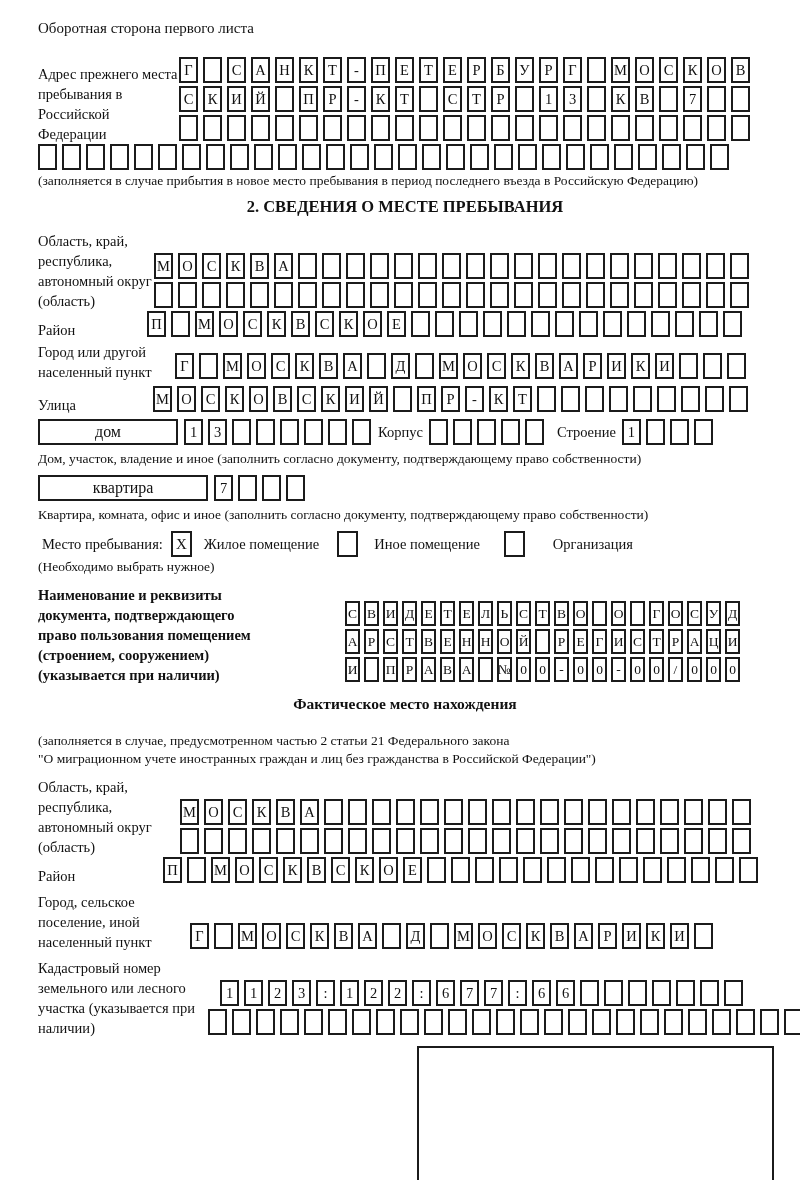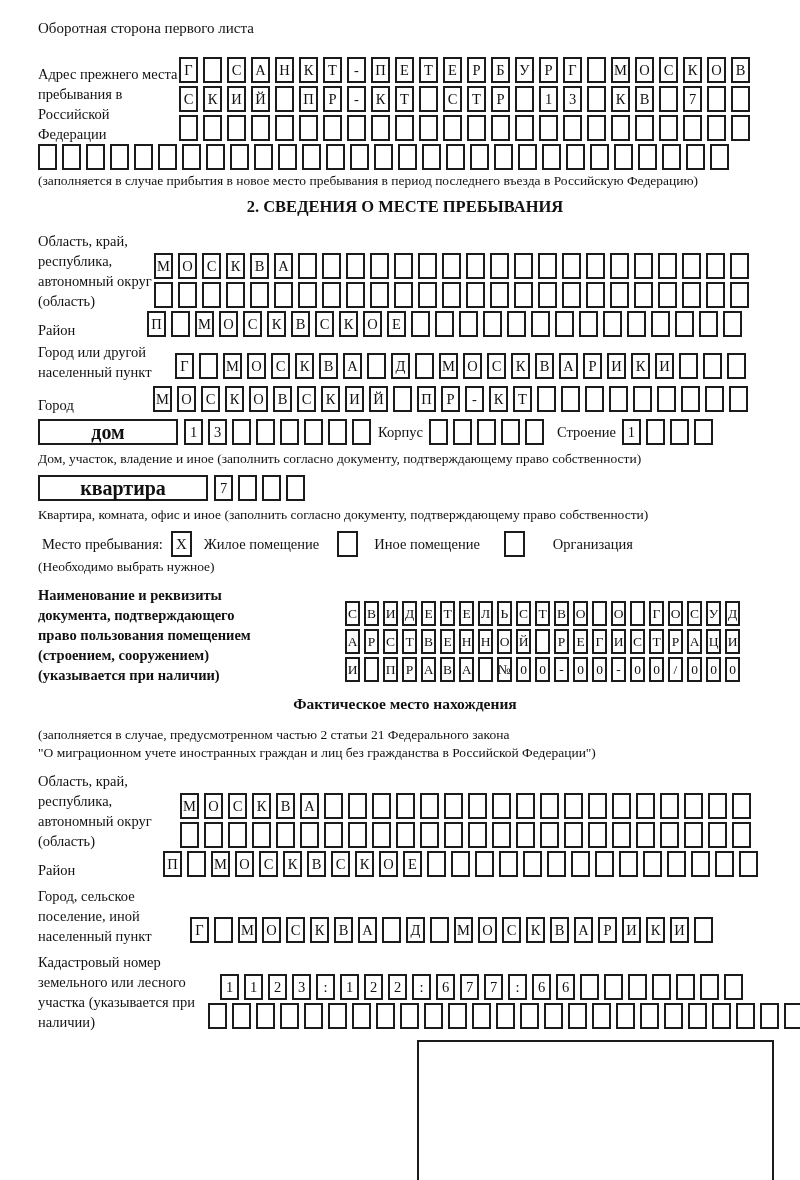--- a/index.html
+++ b/index.html
@@ -18,24 +18,24 @@
     box-sizing:border-box; flex:none;
     width:19px; height:26px; margin-right:5px;
     border:2px solid #1b1b1b;
     display:inline-flex; align-items:center; justify-content:center;
     font-size:14.5px;
   }
   .cells.sm .cell{ width:15px; margin-right:4px; height:25px; font-size:13.5px;}
   .note{ font-size:13.5px; margin:2px 0 8px; }
   .note.center{ }
   .sec-title{ text-align:center; font-weight:bold; font-size:16.5px; margin:8px 0 12px;}
-  .sub-title{ text-align:center; font-weight:bold; font-size:15.5px; margin:10px 0 14px;}
+  .sub-title{ text-align:center; font-weight:bold; font-size:15.5px; margin:10px 0 20px;}
   .boxed-label{
     box-sizing:border-box; border:2px solid #1b1b1b; height:26px; flex:none;
-    display:inline-flex; align-items:center; justify-content:center; font-size:20px;font-weight:bold;
+    display:inline-flex; align-items:center; justify-content:center; font-size:16px;
   }
   .inline-row{ display:flex; align-items:flex-start; margin-bottom:3px;}
   .inline-label{ font-size:14.5px; line-height:26px; flex:none;}
   .checkbox{
     box-sizing:border-box; width:21px; height:26px; border:2px solid #1b1b1b; flex:none;
     display:inline-flex; align-items:center; justify-content:center; font-size:15px;
   }
   .check-row{ display:flex; align-items:center; margin:6px 4px 2px;}
   .stamp-wrap{ width:460px; margin-left:327px; margin-top:8px;}
   .stamp-box{ box-sizing:border-box; width:357px; height:176px; border:2px solid #1b1b1b; margin:0 auto 8px;}
@@ -281,21 +281,21 @@
       <span class="cell">И</span>
       <span class="cell">К</span>
       <span class="cell">И</span>
       <span class="cell"></span>
       <span class="cell"></span>
       <span class="cell"></span>
     </div>
 </div>
 
 <div class="field mt4">
-  <div class="label" style="width:115px">Город</div>
+  <div class="label" style="width:115px">Улица</div>
   <div class="cells">
       <span class="cell">М</span>
       <span class="cell">О</span>
       <span class="cell">С</span>
       <span class="cell">К</span>
       <span class="cell">О</span>
       <span class="cell">В</span>
       <span class="cell">С</span>
       <span class="cell">К</span>
       <span class="cell">И</span>

